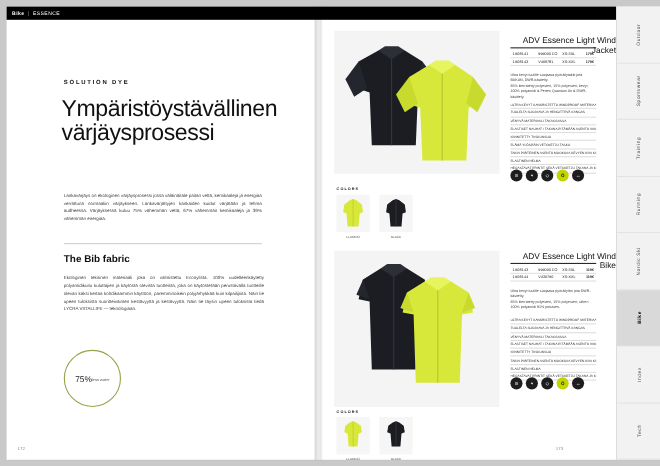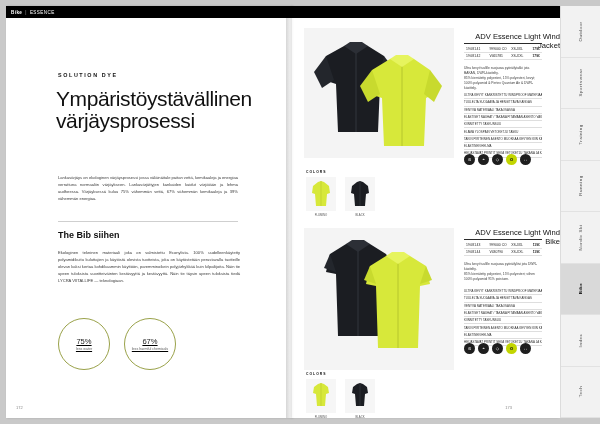--- a/index.html
+++ b/index.html
@@ -88,23 +88,22 @@
     font-size: 9px; color: #111;
   }
   .bodytext2 {
     position: absolute; left: 52px; top: 243px; width: 182px;
     font-size: 4.1px; line-height: 1.72; color: #3a3a3a; text-align: justify;
   }
   .circles { position: absolute; left: 52px; top: 312px; display: flex; gap: 14px; }
   .circle {
     width: 52px; height: 52px; border-radius: 50%;
     border: 1px solid #9aa24a;
-    display: flex; flex-direction: column; align-items: center; justify-content: center;
+    display: flex; align-items: center; justify-content: center;
     text-align: right;
-    text-decoration: underline;
   }
   .circle .big { font-size: 7.6px; color: #1c1c1c; }
   .circle .small { font-size: 3.6px; color: #5a5a5a; line-height: 1.25; margin-top: 1.5px; }
   .pagenum-l {
     position: absolute; left: 10px; bottom: 8px;
     font-size: 4px; color: #8a8a8a;
   }
 
   
   .r-inner { position: absolute; inset: 0; }
@@ -172,31 +171,27 @@
     <span class="sep">|</span>
     <span>ESSENCE</span>
   </div>
 
   <div class="page page-left">
     <div class="l-inner">
       <div class="kicker">SOLUTION DYE</div>
       <h1 class="headline">Ympäristöystävällinen värjäysprosessi</h1>
       <p class="bodytext">Lankavärjäys on ekologinen värjäysprosessi jossa väläinäitale paitan vettä, kemikaaleja ja energiaa verrattuna normaaliin värjäykseen. Lankavärjättyjen kankaiden kuidut värjätään ja lehma audheessa. Värjäyksessä kuluu 75% vähemmän vettä, 67% vähemmän kemikaaleja ja 39% vähemmän energiaa.</p>
       <div class="rule"></div>
-      <h2 class="sub-h">The Bib siihen</h2>
+      <h2 class="sub-h">The Bib fabric</h2>
       <p class="bodytext2">Ekologinen tekninen materiaali joka on valmistettu Econylista. 100% uudelleenkäytetty polyamidikuitu kuluttajien ja käytöstä olevista tuotteista, joka on käytöstetään perustavalla tuotteille olevan kaksi kertaa kohdikaammin käyttöön, paremminoikein polyjärhykkää kuin kilpailijoita. Näin tie upeen tuloksista suoritteiväinten kestävyyttä ja kestävyyttä. Näin tie täysin upeen tuloksista tiedä LYCRA VIITALLIFE — teknologiaan.</p>
 
       <div class="circles">
         <div class="circle">
           <div class="big">75%</div>
           <div class="small">less water</div>
-        </div>
-        <div class="circle">
-          <div class="big">67%</div>
-          <div class="small">less harmful chemicals</div>
         </div>
       </div>
 
       <div class="pagenum-l">172</div>
     </div>
   </div>
 
   <div class="page page-right">
     <div class="r-inner">
 

